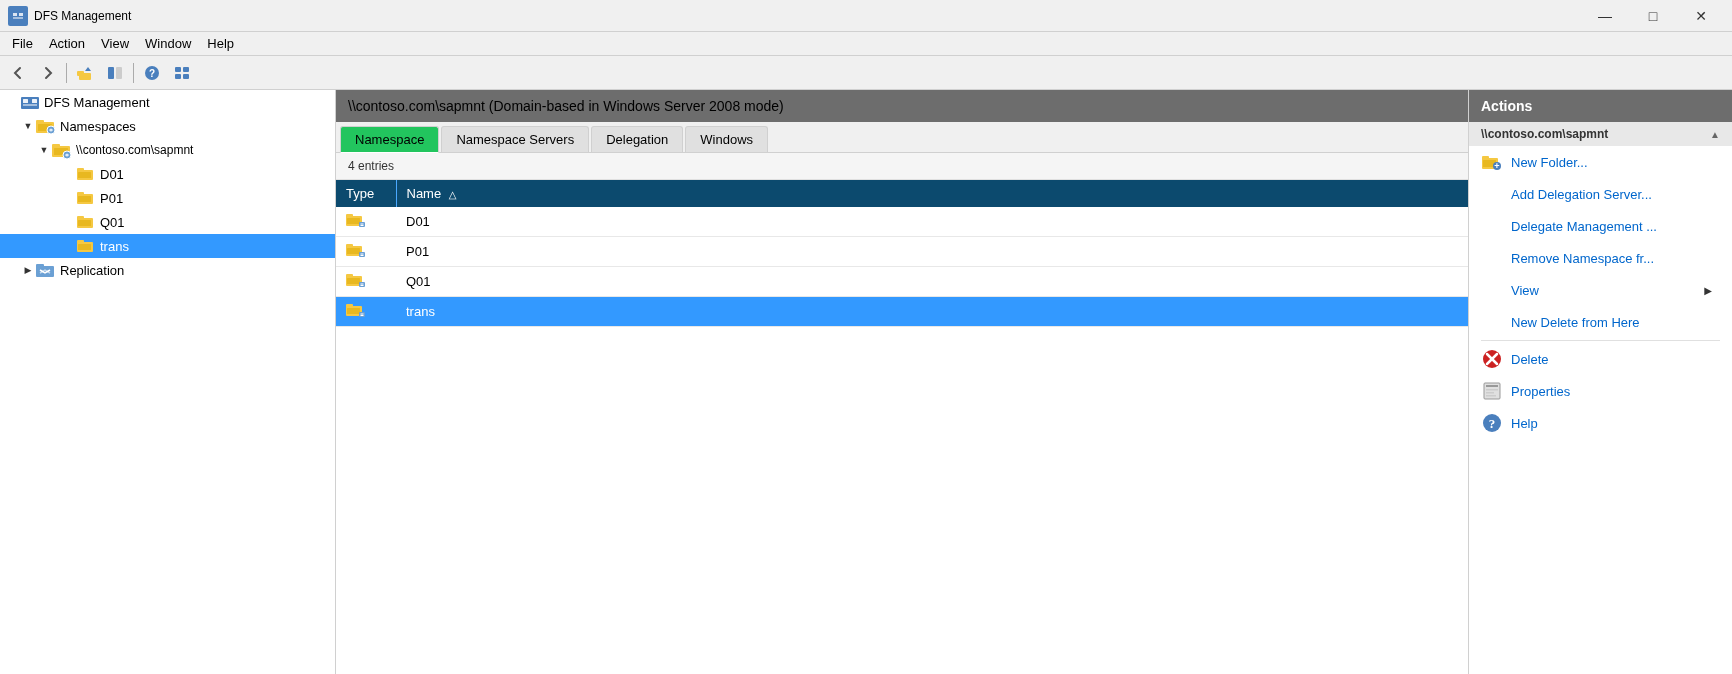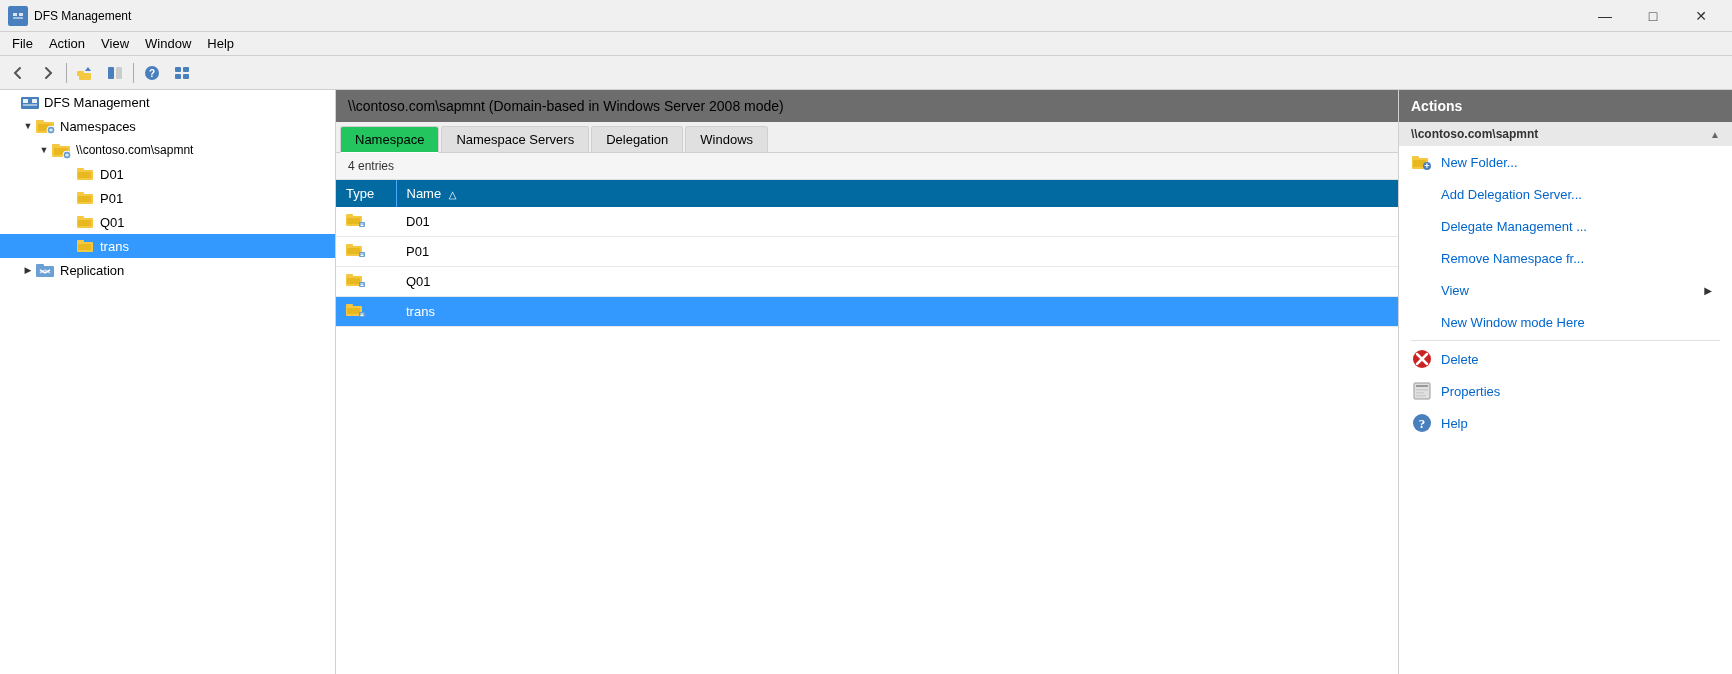--- a/index.html
+++ b/index.html
@@ -178,21 +178,21 @@
 
     .content-table {
       flex: 1;
       overflow: hidden;
     }
     table {
       width: 100%;
       border-collapse: collapse;
     }
     thead tr {
-      background: #0369a1;
+      background: #0c4a6e;
       color: white;
     }
     thead th {
       padding: 6px 10px;
       text-align: left;
       font-weight: normal;
       font-size: 13px;
       border-right: 1px solid #4aa8ff;
     }
     thead th:last-child { border-right: none; }
@@ -203,21 +203,21 @@
     tbody tr.selected { background: #3399ff; color: white; }
     tbody td {
       padding: 5px 10px;
       font-size: 13px;
     }
     .col-type { width: 60px; }
     .sort-arrow { font-size: 10px; margin-left: 4px; }
 
     
     .actions-panel {
-      width: 334px;
+      width: 264px;
       background: #fff;
       border-left: 1px solid #d0d0d0;
       overflow: hidden;
       flex-shrink: 0;
     }
     .actions-header {
       background: #6d6d6d;
       color: white;
       padding: 8px 12px;
       font-size: 14px;
@@ -559,21 +559,21 @@
     <div class="action-item" style="justify-content:space-between;">
       <div style="display:flex;align-items:center;">
         <div class="action-icon"></div>
         <span class="action-label">View</span>
       </div>
       <span style="color:#333; font-size:10px; padding-right:8px;">▶</span>
     </div>
 
     <div class="action-item">
       <div class="action-icon"></div>
-      <span class="action-label">New Window mode Here</span>
+      <span class="action-label">New Delete from Here</span>
     </div>
 
     <div class="action-divider"></div>
 
     <div class="action-item">
       <div class="action-icon">
         <svg width="20" height="20" viewBox="0 0 20 20">
           <circle cx="10" cy="10" r="9" fill="#cc2222"></circle>
           <line x1="5" y1="5" x2="15" y2="15" stroke="white" stroke-width="2.5" stroke-linecap="round"></line>
           <line x1="15" y1="5" x2="5" y2="15" stroke="white" stroke-width="2.5" stroke-linecap="round"></line>

